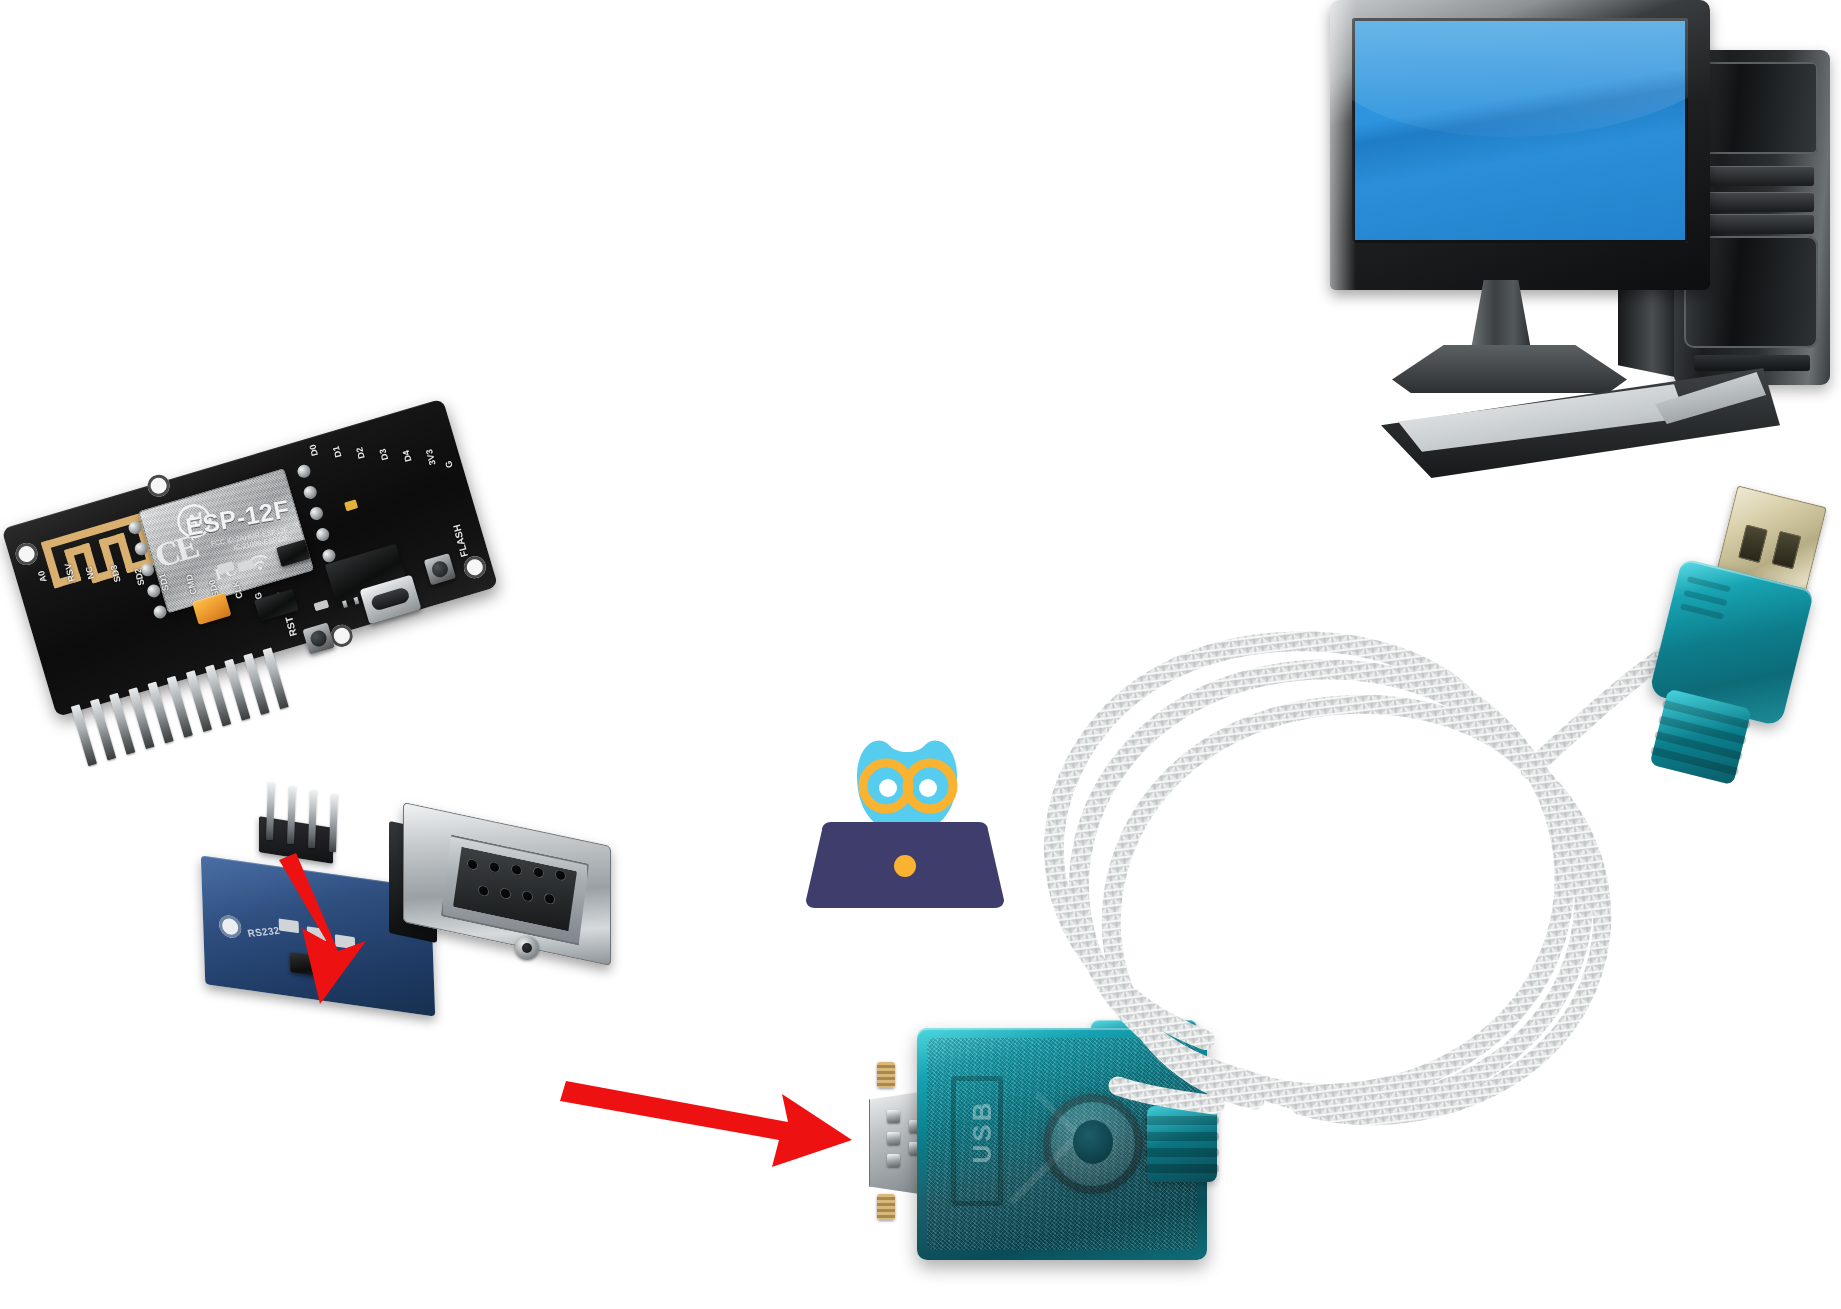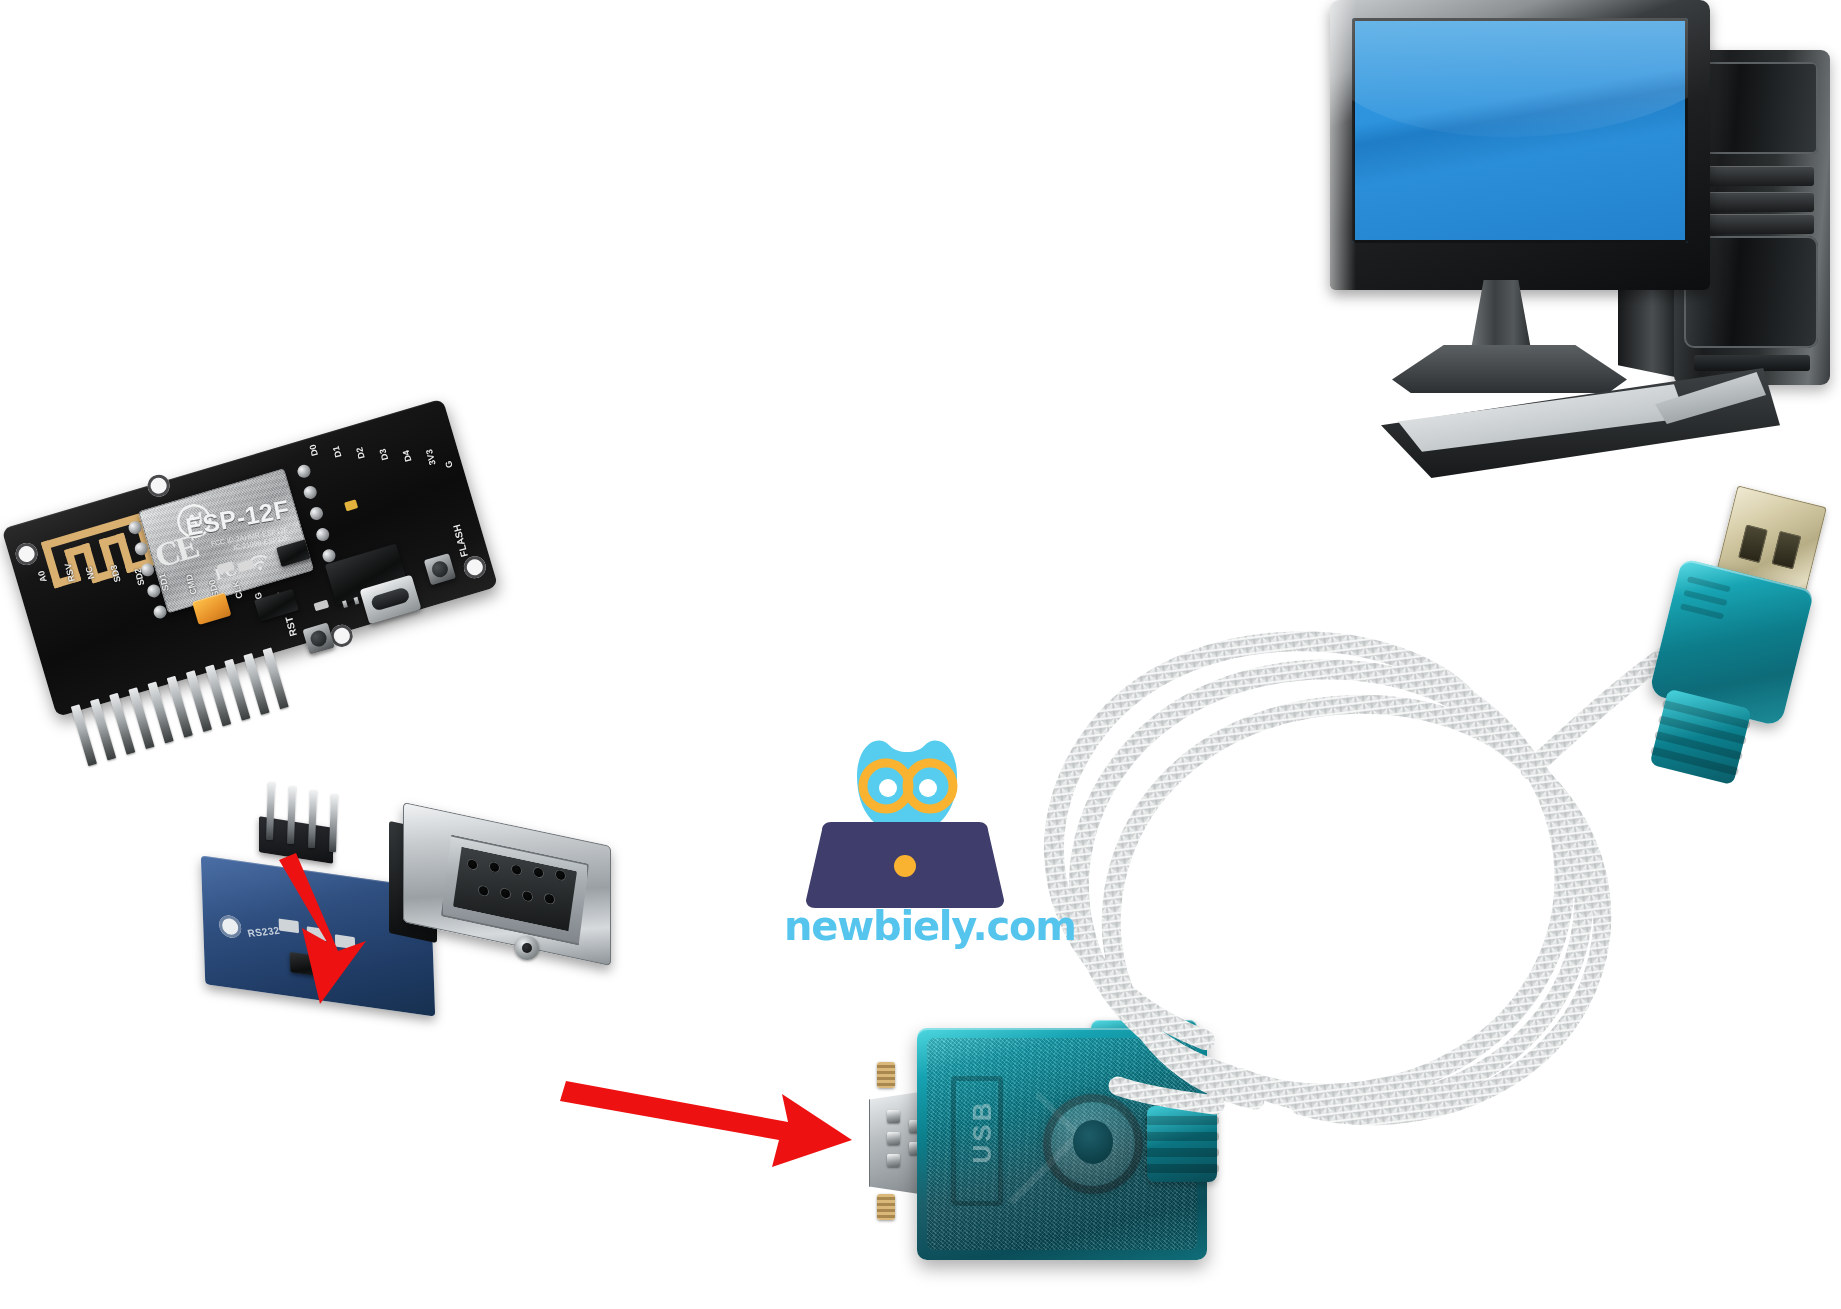--- a/index.html
+++ b/index.html
@@ -503,16 +503,15 @@
       <circle cx="82" cy="58" r="9" fill="#ffffff"></circle>
       <path d="M62 74 L68 81 L62 88 L56 81 Z" fill="#56cdee"></path>
     </svg>
 
     <svg class="logo-laptop" viewBox="0 0 198 86">
       <path d="M16 8 C16 3 20 0 25 0 L173 0 C178 0 182 3 182 8 L198 78 C198 83 194 86 189 86
                L9 86 C4 86 0 83 0 78 Z" fill="#3f3d6b"></path>
       <circle cx="99" cy="44" r="11" fill="#f9b331"></circle>
     </svg>
 
-    <div class="logo-text">newbiely.com</div>
   </div>
 
 </div>
 
 </body></html>

